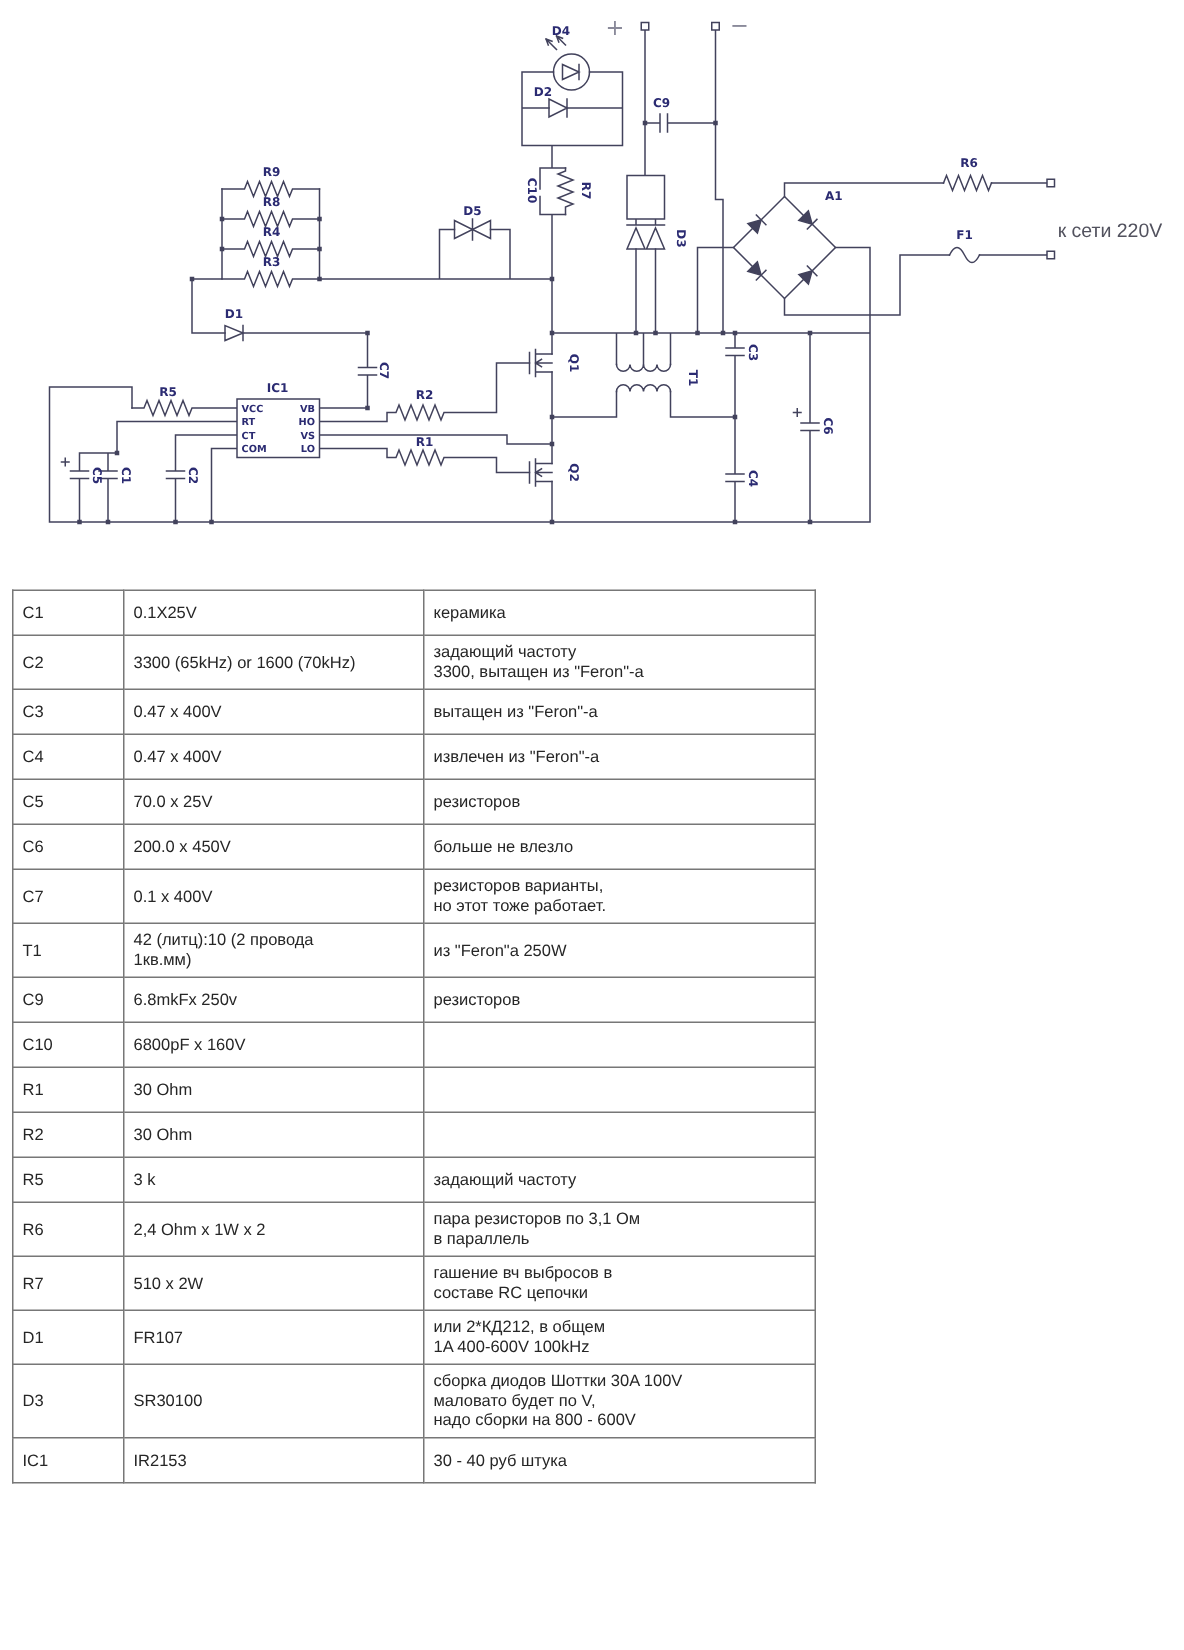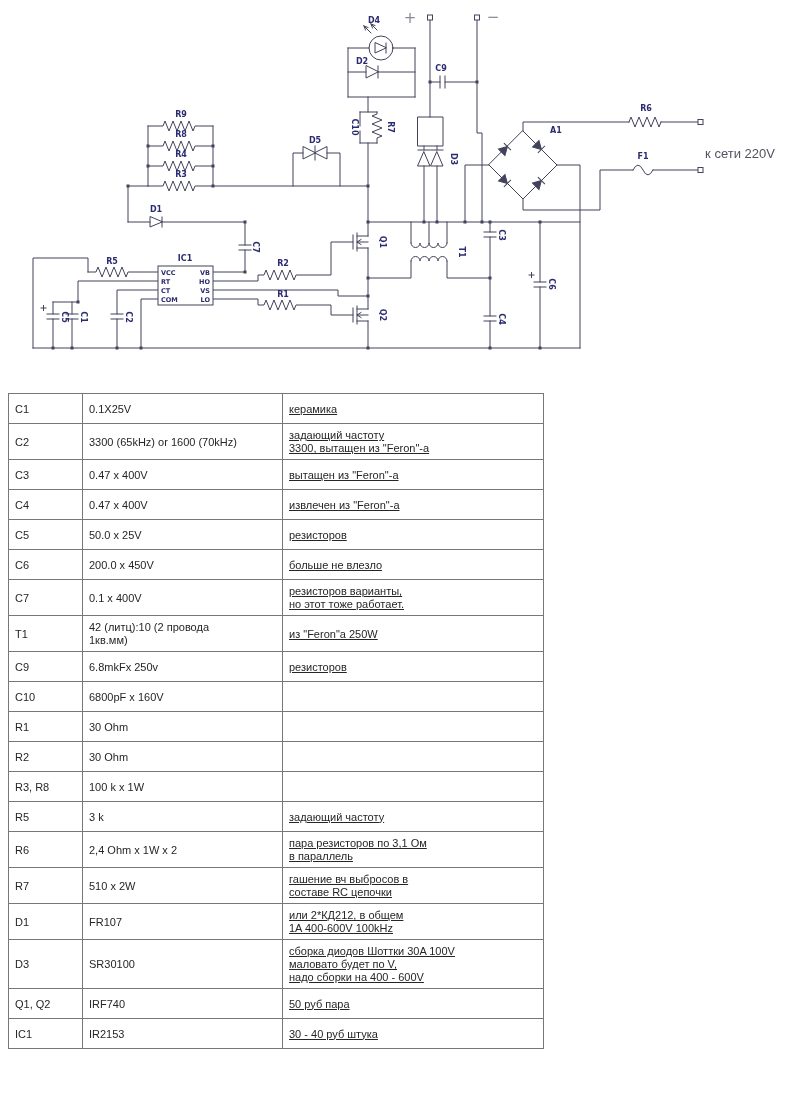--- a/index.html
+++ b/index.html
@@ -9,21 +9,21 @@
   .clabel{font-size:8px;font-weight:bold;fill:#2b2b72;}
   .pinlabel{font-size:6.5px;font-weight:bold;fill:#2b2b72;}
   .mains{font-size:13px;fill:#52525e;font-weight:normal;font-family:"Liberation Sans",sans-serif;}
   .pol{font-size:15px;fill:#8a8a9a;font-weight:normal;}
   #parts{position:absolute;left:8px;top:393px;border-collapse:collapse;table-layout:fixed;width:505px;}
   #parts td{border:1px solid #777;font-size:11px;line-height:13px;padding:5px 5px 4px 6px;
             vertical-align:middle;white-space:pre-line;color:#262626;}
   #parts{border:1px solid #4d4d4d;}
   #parts td.ref{width:62px;}
   #parts td.val{width:188px;}
-  #parts td.note{width:249px;text-decoration:underline;}
+  #parts td.note{width:249px;}
   #parts tr{height:30px;}
 </style>
 </head>
 <body>
 
 <div id="schematic">
 <svg width="789" height="390" viewBox="0 0 789 390" xmlns="http://www.w3.org/2000/svg" stroke-linecap="square">
   <g stroke="#42425c" fill="none" stroke-width="1">
 
     <path d="
@@ -285,21 +285,21 @@
   </tr>
 
   <tr>
     <td class="ref">C4</td>
     <td class="val">0.47 x 400V</td>
     <td class="note">извлечен из "Feron"-а</td>
   </tr>
 
   <tr>
     <td class="ref">C5</td>
-    <td class="val">50.0 x 25V</td>
+    <td class="val">70.0 x 25V</td>
     <td class="note">резисторов</td>
   </tr>
 
   <tr>
     <td class="ref">C6</td>
     <td class="val">200.0 x 450V</td>
     <td class="note">больше не влезло</td>
   </tr>
 
   <tr>
@@ -333,25 +333,20 @@
     <td class="val">30 Ohm</td>
     <td class="note"></td>
   </tr>
 
   <tr>
     <td class="ref">R2</td>
     <td class="val">30 Ohm</td>
     <td class="note"></td>
   </tr>
 
-  <tr>
-    <td class="ref">R3, R8</td>
-    <td class="val">100 k x 1W</td>
-    <td class="note"></td>
-  </tr>
 
 
   <tr>
     <td class="ref">R5</td>
     <td class="val">3 k</td>
     <td class="note">задающий частоту</td>
   </tr>
 
   <tr>
     <td class="ref">R6</td>
@@ -372,28 +367,23 @@
     <td class="val">FR107</td>
     <td class="note">или 2*КД212, в общем
 1A 400-600V 100kHz</td>
   </tr>
 
   <tr>
     <td class="ref">D3</td>
     <td class="val">SR30100</td>
     <td class="note">сборка диодов Шоттки 30A 100V
 маловато будет по V,
-надо сборки на 400 - 600V</td>
-  </tr>
-
-  <tr>
-    <td class="ref">Q1, Q2</td>
-    <td class="val">IRF740</td>
-    <td class="note">50 руб пара</td>
-  </tr>
+надо сборки на 800 - 600V</td>
+  </tr>
+
 
   <tr>
     <td class="ref">IC1</td>
     <td class="val">IR2153</td>
     <td class="note">30 - 40 руб штука</td>
   </tr>
 </tbody>
 </table>
 
 </body></html>

